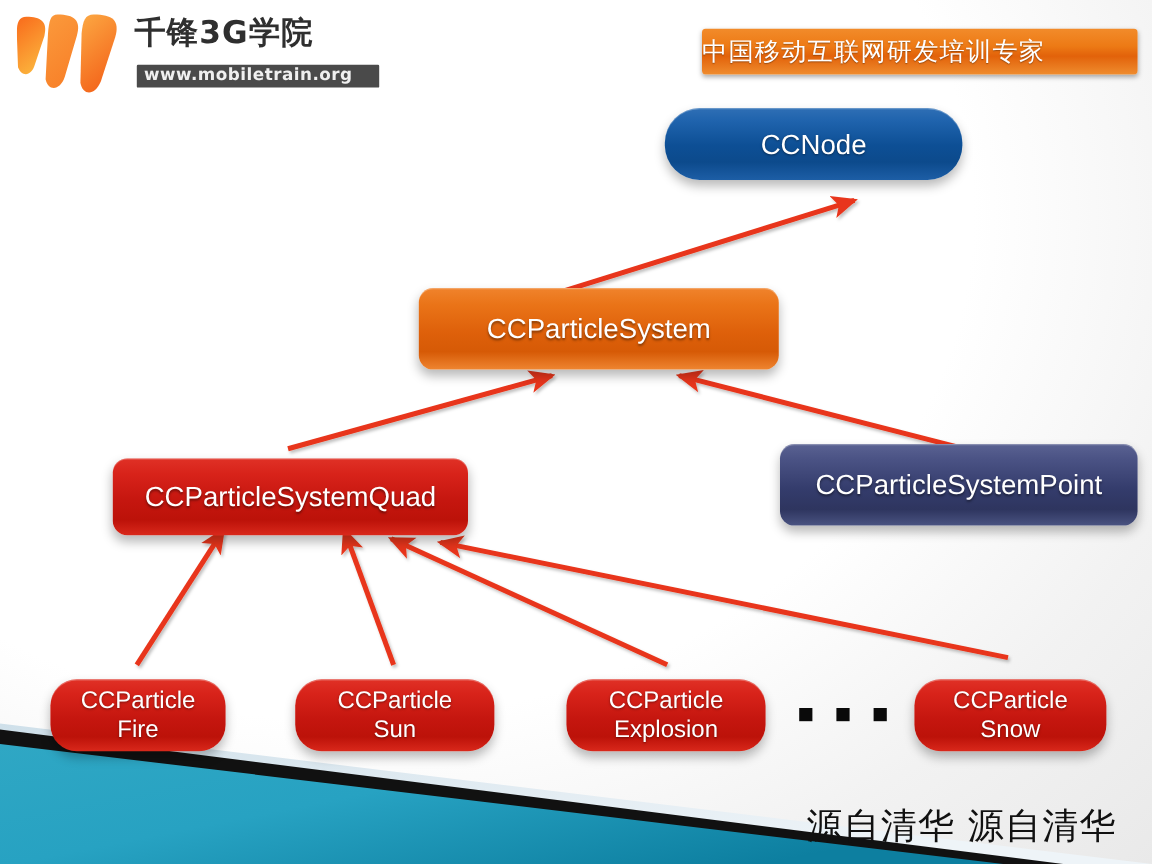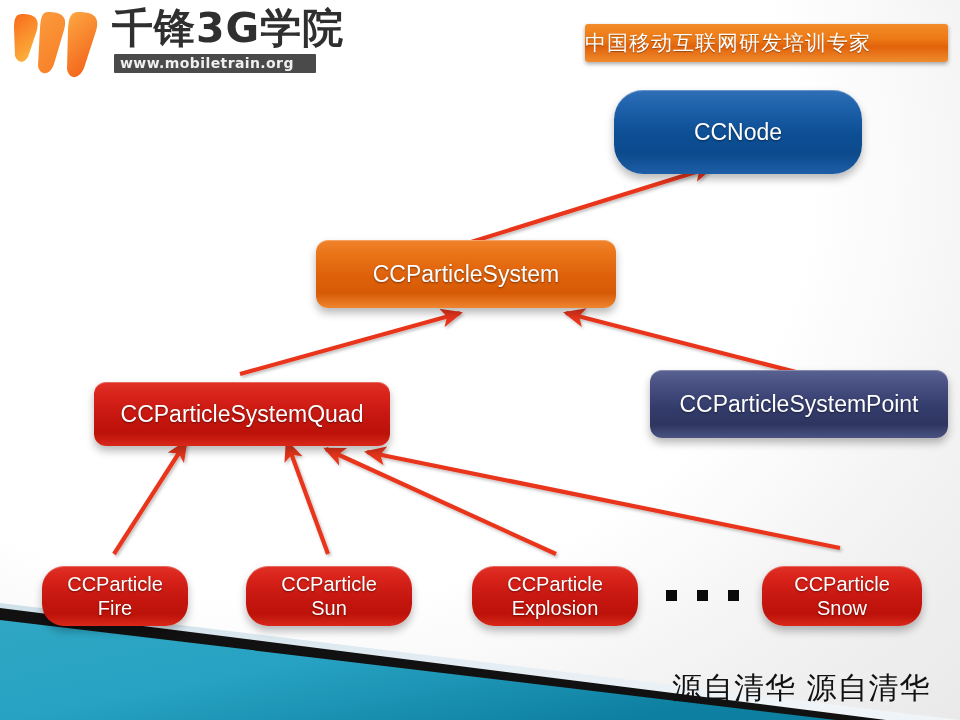--- a/index.html
+++ b/index.html
@@ -12,21 +12,21 @@
     position:relative;width:960px;height:720px;
     background:radial-gradient(ellipse at 30% 25%, #ffffff 0%, #ffffff 55%, #f2f2f2 78%, #e9e9e9 100%);
     overflow:hidden;
   }
 
   
   .logo-wrap{position:absolute;left:14px;top:6px;width:320px;height:80px;}
   .logo-mark{position:absolute;left:0;top:2px;width:96px;height:76px;}
   .logo-text{position:absolute;left:96px;top:2px;width:224px;height:76px;}
   .logo-cn{
-    font-family:"DejaVu Sans",sans-serif;font-weight:bold;font-size:41px;
+    font-family:"DejaVu Sans",sans-serif;font-weight:bold;font-size:26px;
     color:#2f2f2f;letter-spacing:1px;line-height:44px;
     position:absolute;left:2px;top:-2px;white-space:nowrap;
   }
   .logo-url{
     position:absolute;left:4px;top:46px;
     background:#4a4a4a;color:#f0f0f0;
     font-family:"DejaVu Sans",sans-serif;font-weight:bold;font-size:14px;
     padding:1px 22px 2px 6px;letter-spacing:.4px;white-space:nowrap;
     border-radius:1px;
   }
@@ -63,32 +63,33 @@
     font-size:23px;line-height:28px;
     text-shadow:0 1px 2px rgba(0,0,0,.45);
     box-shadow:0 5px 9px rgba(0,0,0,.28), inset 0 1px 0 rgba(255,255,255,.28);
     z-index:5;
   }
   .node.blue{
     background:linear-gradient(to bottom,#2f6fb5 0%,#1f63ad 18%,#0d4f95 52%,#0c4a8c 75%,#1d5ea6 100%);
   }
   .node.orange{
     background:linear-gradient(to bottom,#f0832c 0%,#ea7418 20%,#de600a 55%,#d65a06 78%,#ef8530 100%);
+    margin-left:33px;
   }
   .node.red{
     background:linear-gradient(to bottom,#e03126 0%,#d8231a 20%,#c5160f 55%,#bc1209 80%,#d9281b 100%);
     margin-top:10px;
   }
   .node.navy{
     background:linear-gradient(to bottom,#5a6292 0%,#4b5385 18%,#343c6c 55%,#2e355f 80%,#4a5381 100%);
   }
   .node.small{font-size:20px;line-height:24px;border-radius:22px;}
 
   
-  #box-ccnode{left:614px;top:90px;width:248px;height:84px;border-radius:29px;}
+  #box-ccnode{left:554px;top:90px;width:248px;height:60px;border-radius:29px;}
   #box-ccparticlesystem{left:316px;top:240px;width:300px;height:68px;}
   #box-quad{left:94px;top:372px;width:296px;height:64px;}
   #box-point{left:650px;top:370px;width:298px;height:68px;}
   #box-fire{left:42px;top:556px;width:146px;height:60px;}
   #box-sun{left:246px;top:556px;width:166px;height:60px;}
   #box-explosion{left:472px;top:556px;width:166px;height:60px;}
   #box-snow{left:762px;top:556px;width:160px;height:60px;}
 
   
   .dots{

